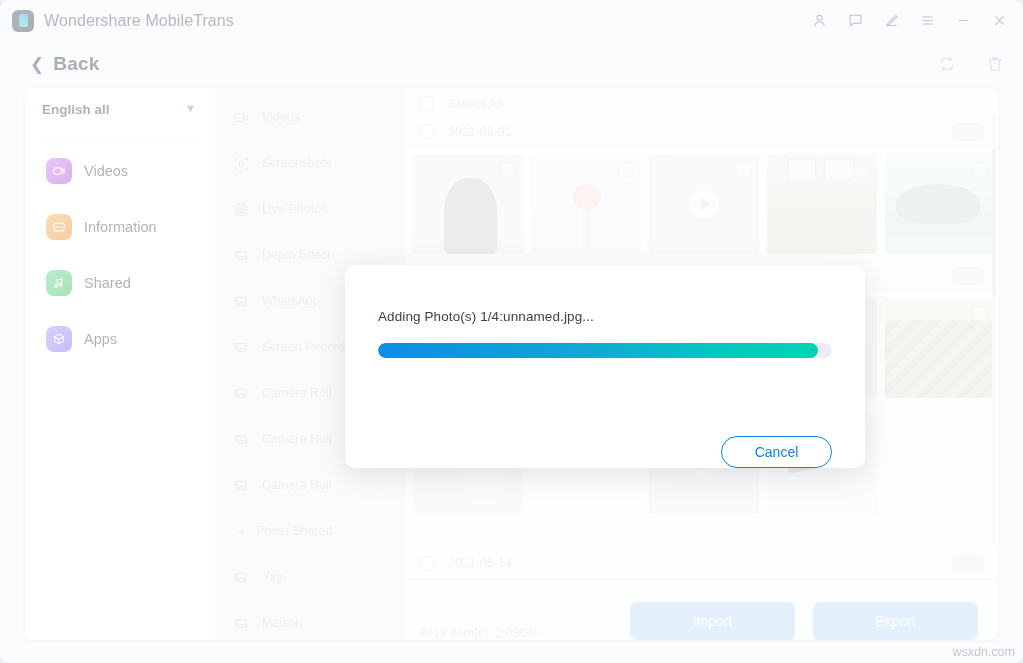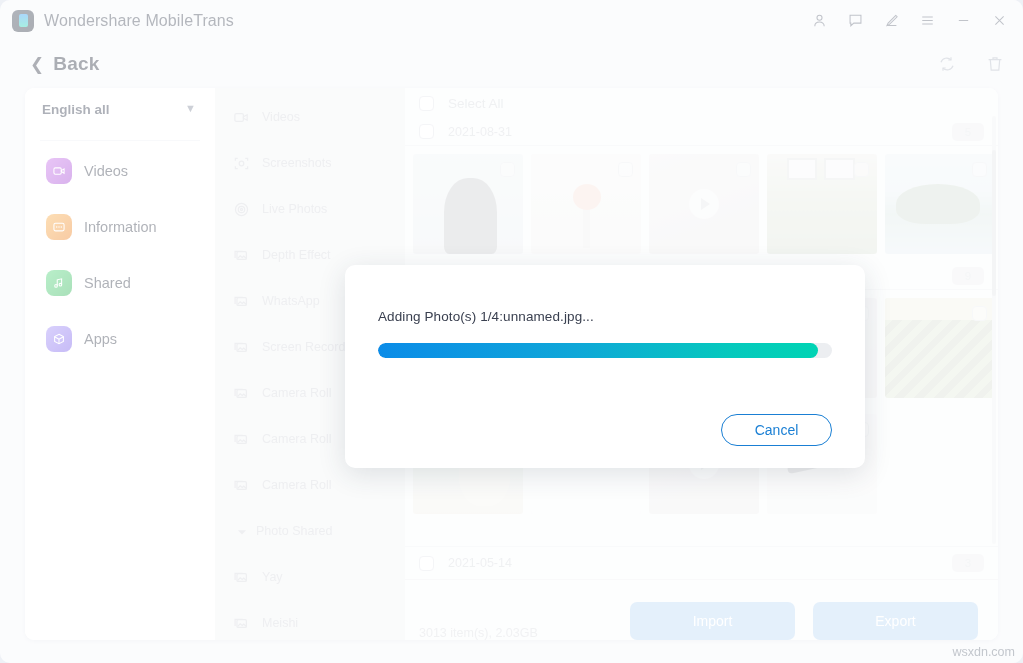--- a/index.html
+++ b/index.html
@@ -294,21 +294,20 @@
     height: 15px; border-radius: 8px; background: #eceef1;
     overflow: hidden; position: relative;
   }
   .progress-fill {
     height: 100%; border-radius: 8px;
     background: linear-gradient(90deg,#0b8ce8 0%,#0fa7d8 45%,#05c9bd 80%,#00d4b4 100%);
   }
   .modal-actions {
     flex: 1 1 auto; display: flex;
     align-items: flex-end; justify-content: flex-end;
-    padding-bottom: 22px;
   }
   .cancel-btn {
     width: 111px; height: 32px; border-radius: 16px;
     border: 1.2px solid #1a7fd4; background: #fff;
     color: #1a7fd4; font-size: 14px; cursor: pointer;
     font-family: "Liberation Sans", sans-serif;
   }
 
   .watermark {
     position: absolute; right: 8px; bottom: 4px;

